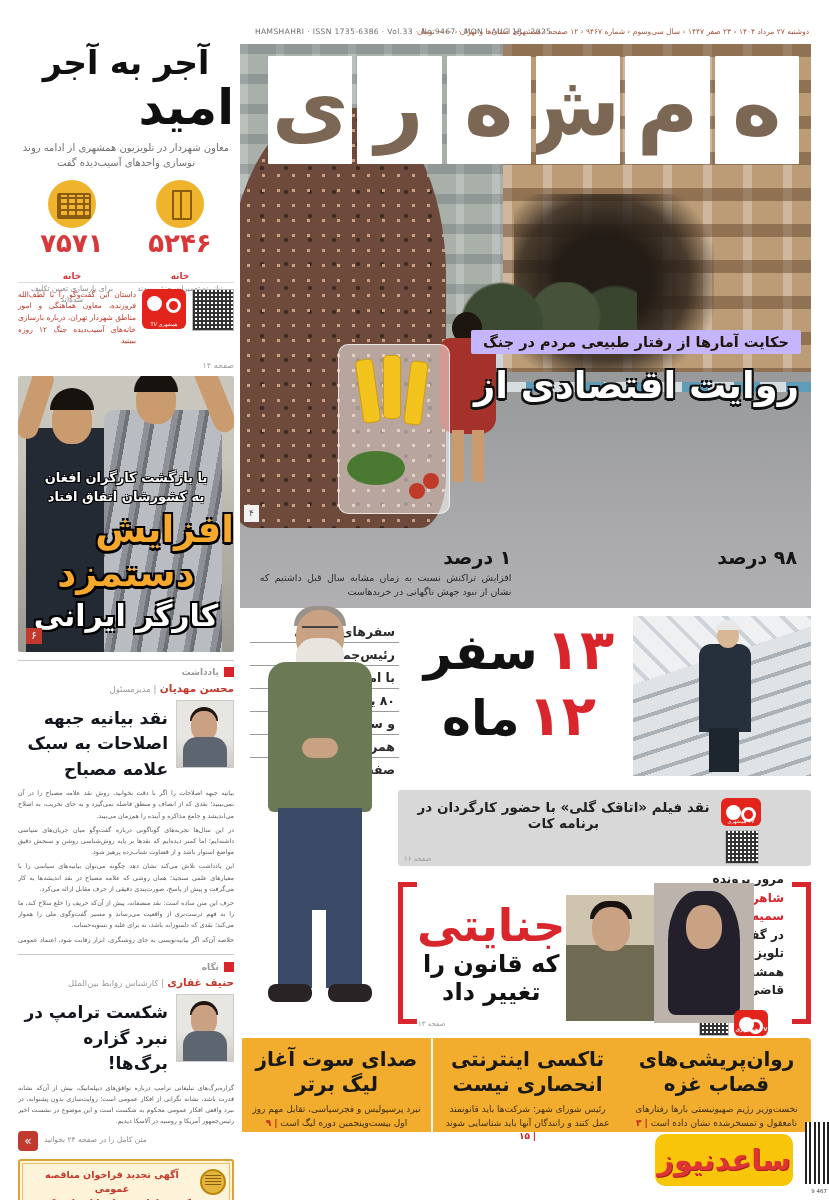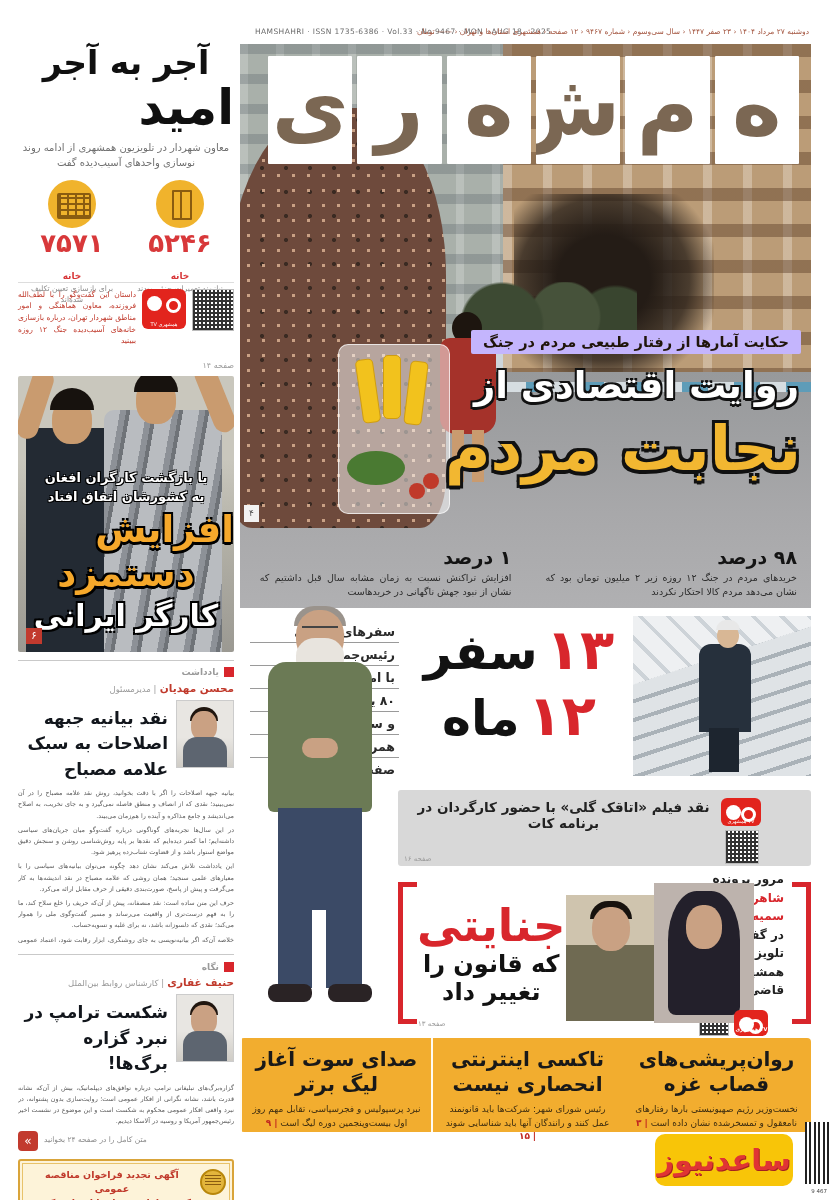--- a/index.html
+++ b/index.html
@@ -375,27 +375,25 @@
           <span class="m-letter">ه</span>
           <span class="m-letter">م</span>
           <span class="m-letter">ش</span>
           <span class="m-letter">ه</span>
           <span class="m-letter">ر</span>
           <span class="m-letter">ی</span>
         </div>
 
       <div class="kick">حکایت آمارها از رفتار طبیعی مردم در جنگ</div>
       <div class="hl-top">روایت اقتصادی از</div>
-      <div class="hl-main">نجابت مردم</div>
       <div class="ph-badge">۴</div>
 
       <div class="mstats">
         <div class="mstat">
           <div class="v">۹۸ درصد</div>
-          <div class="c">خریدهای مردم در جنگ ۱۲ روزه زیر ۲ میلیون تومان بود که نشان می‌دهد مردم کالا احتکار نکردند</div>
         </div>
         <div class="mstat">
           <div class="v">۱ درصد</div>
           <div class="c">افزایش تراکنش نسبت به زمان مشابه سال قبل داشتیم که نشان از نبود جهش ناگهانی در خریدهاست</div>
         </div>
       </div>
     </div>
 
     <div class="trips">
       <div class="pez">

